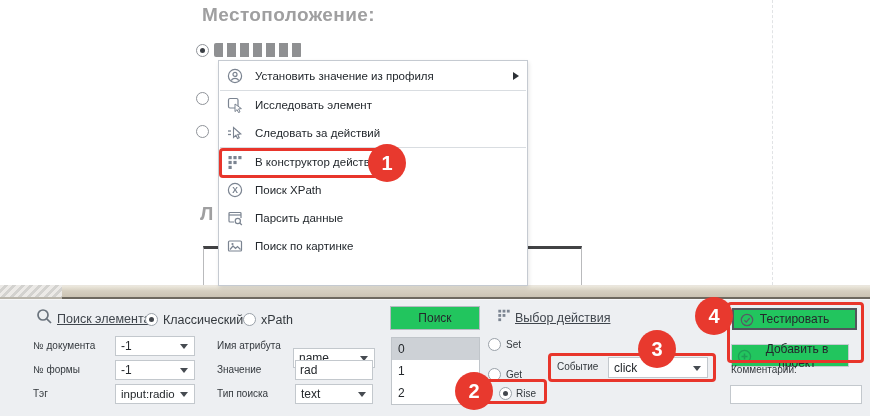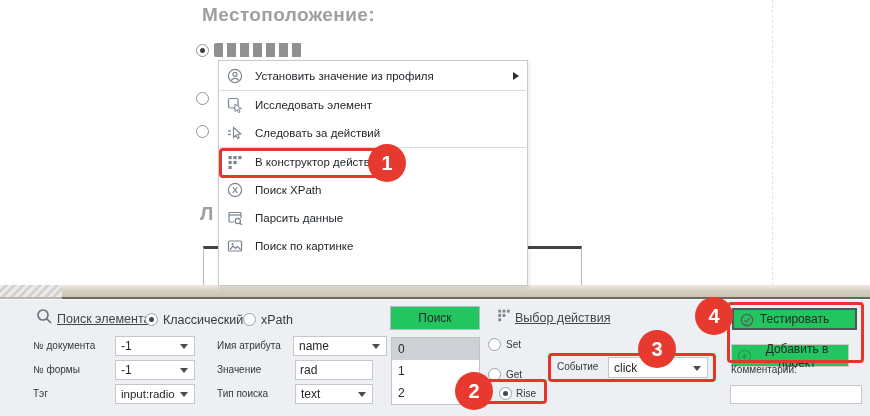--- a/index.html
+++ b/index.html
@@ -217,21 +217,21 @@
     <span class="arrow"></span>
 </div>
 
 <span class="abs lbl" style="left:33px; top:388px;">Тэг</span>
 <div class="abs selectbox" style="left:115px; top:384px; width:80px; height:20px; font-size:11.5px;">
   <span>input:radio</span>
     <span class="arrow"></span>
 </div>
 
 <span class="abs lbl" style="left:217px; top:340px;">Имя атрибута</span>
-<div class="abs selectbox" style="left:293px; top:336px; width:94px; height:20px;">
+<div class="abs selectbox" style="left:293px; top:348px; width:82px; height:20px;">
   <span>name</span>
     <span class="arrow"></span>
 </div>
 
 <span class="abs lbl" style="left:217px; top:364px;">Значение</span>
 <input class="abs txtinput" style="left: 295px; top: 360px; width: 78px; height: 20px;" value="rad">
 
 <span class="abs lbl" style="left:217px; top:388px;">Тип поиска</span>
 <div class="abs selectbox" style="left:295px; top:384px; width:78px; height:20px;">
   <span>text</span>

